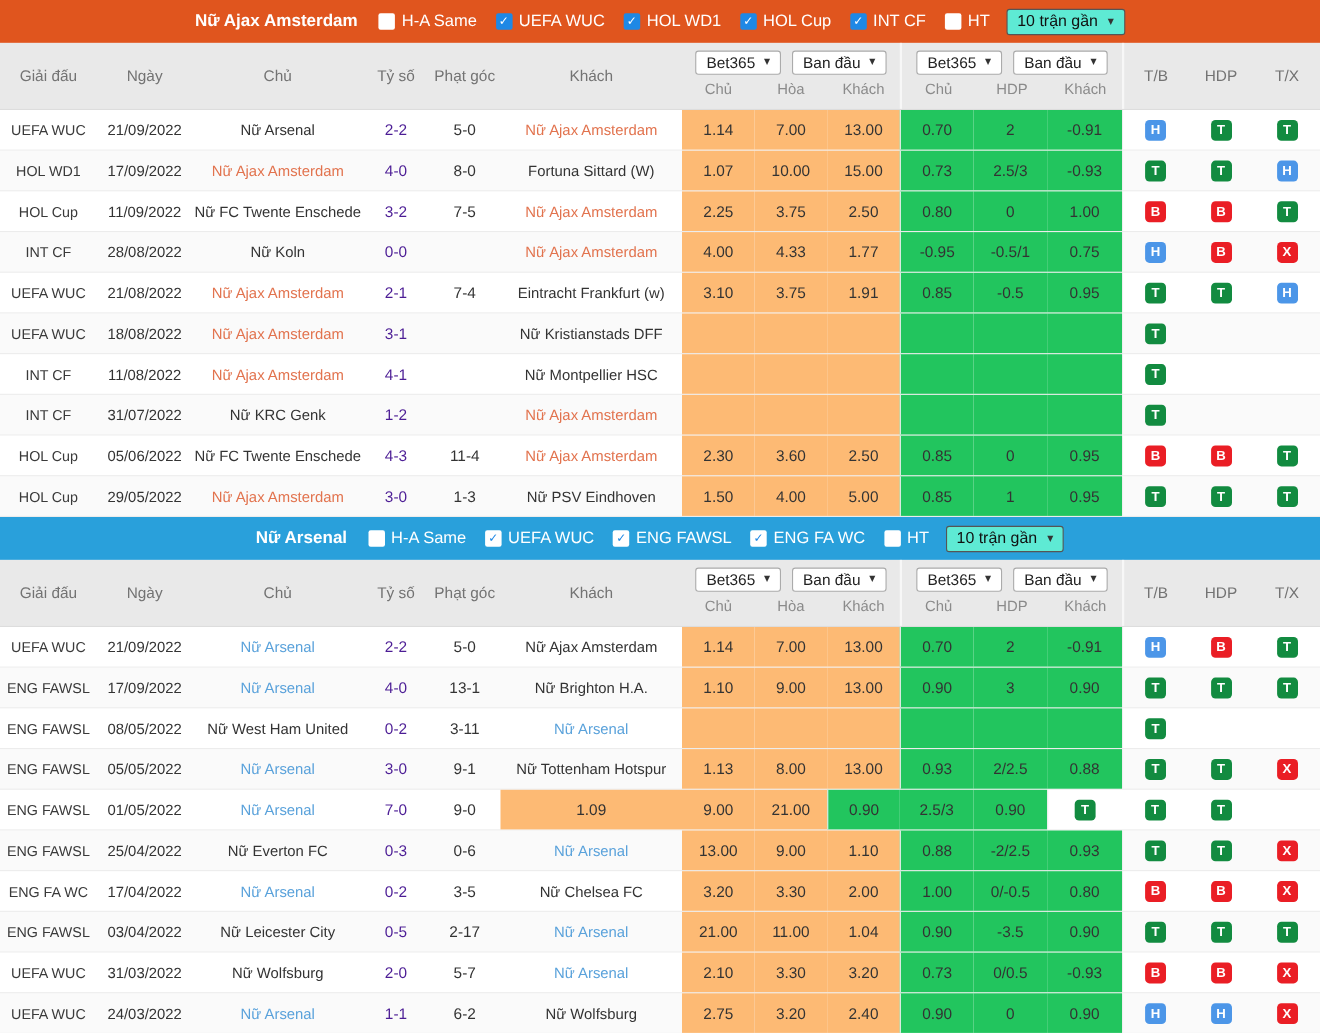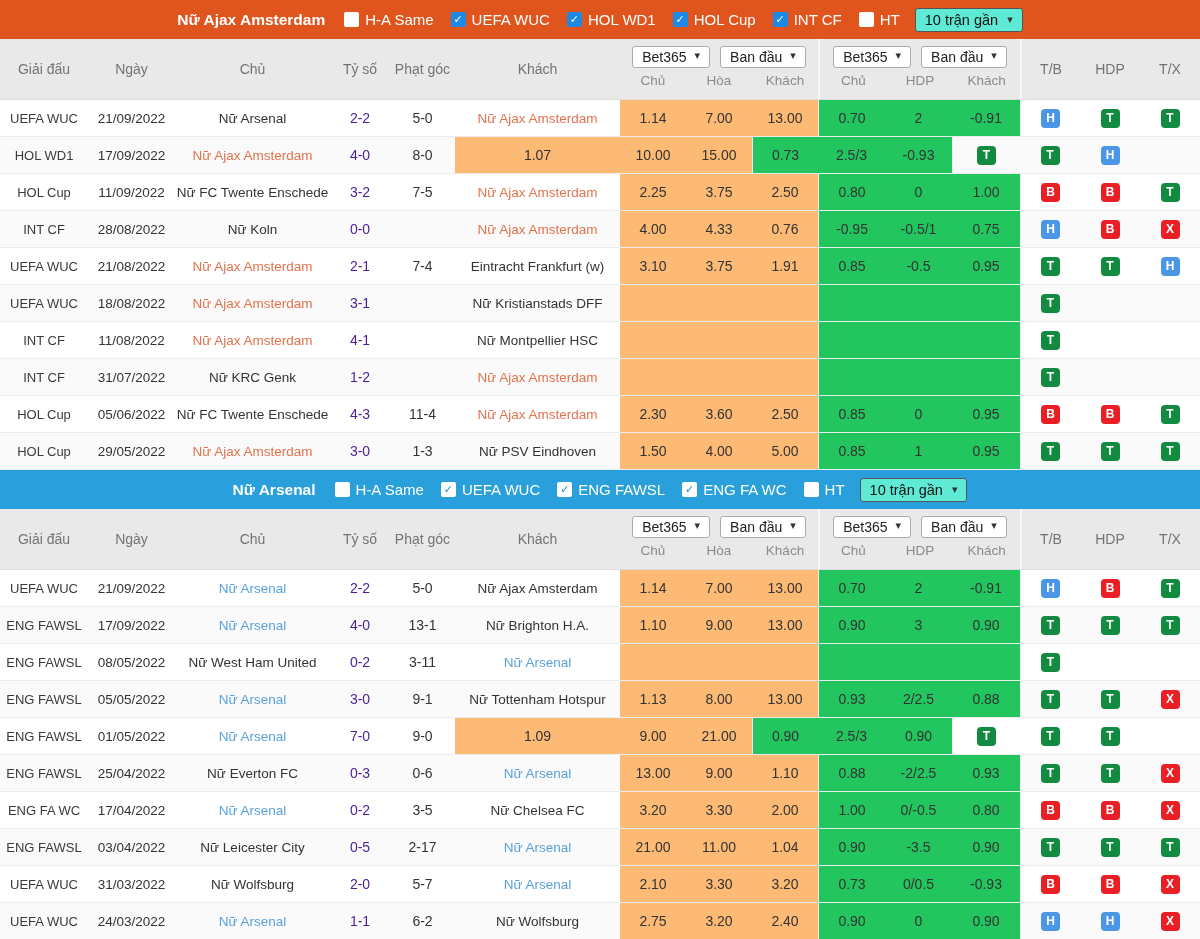--- a/index.html
+++ b/index.html
@@ -182,20 +182,21 @@
             <span class="badge b-T">T</span>
           </div>
   </div>
 
   <div class="row">
     <div class="c league">HOL WD1</div>
     <div class="c date">17/09/2022</div>
     <div class="c home hl">Nữ Ajax Amsterdam</div>
     <div class="c score">4-0</div>
     <div class="c corners">8-0</div>
+    <div class="c away">Fortuna Sittard (W)</div>
     <div class="c o1">1.07</div>
     <div class="c o1">10.00</div>
     <div class="c o1">15.00</div>
     <div class="c o2 first">0.73</div>
     <div class="c o2">2.5/3</div>
     <div class="c o2">-0.93</div>
     <div class="c res first">
             <span class="badge b-T">T</span>
           </div>
     <div class="c res">
@@ -232,21 +233,21 @@
 
   <div class="row">
     <div class="c league">INT CF</div>
     <div class="c date">28/08/2022</div>
     <div class="c home">Nữ Koln</div>
     <div class="c score">0-0</div>
     <div class="c corners"></div>
     <div class="c away hl">Nữ Ajax Amsterdam</div>
     <div class="c o1">4.00</div>
     <div class="c o1">4.33</div>
-    <div class="c o1">0.76</div>
+    <div class="c o1">1.77</div>
     <div class="c o2 first">-0.95</div>
     <div class="c o2">-0.5/1</div>
     <div class="c o2">0.75</div>
     <div class="c res first">
             <span class="badge b-H">H</span>
           </div>
     <div class="c res">
             <span class="badge b-B">B</span>
           </div>
     <div class="c res">

